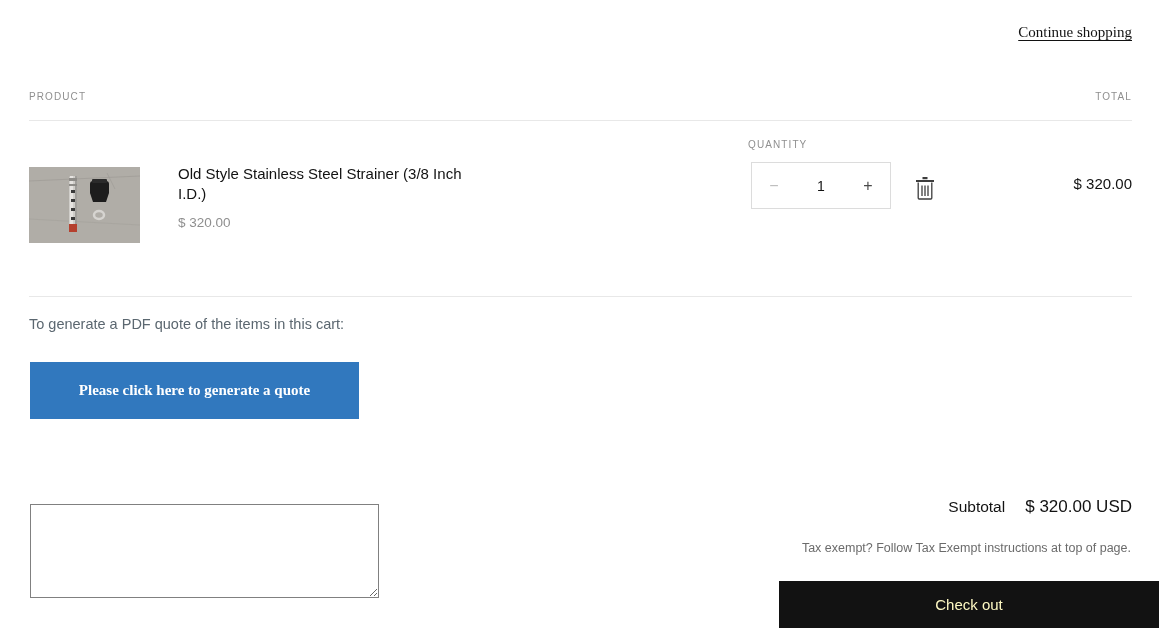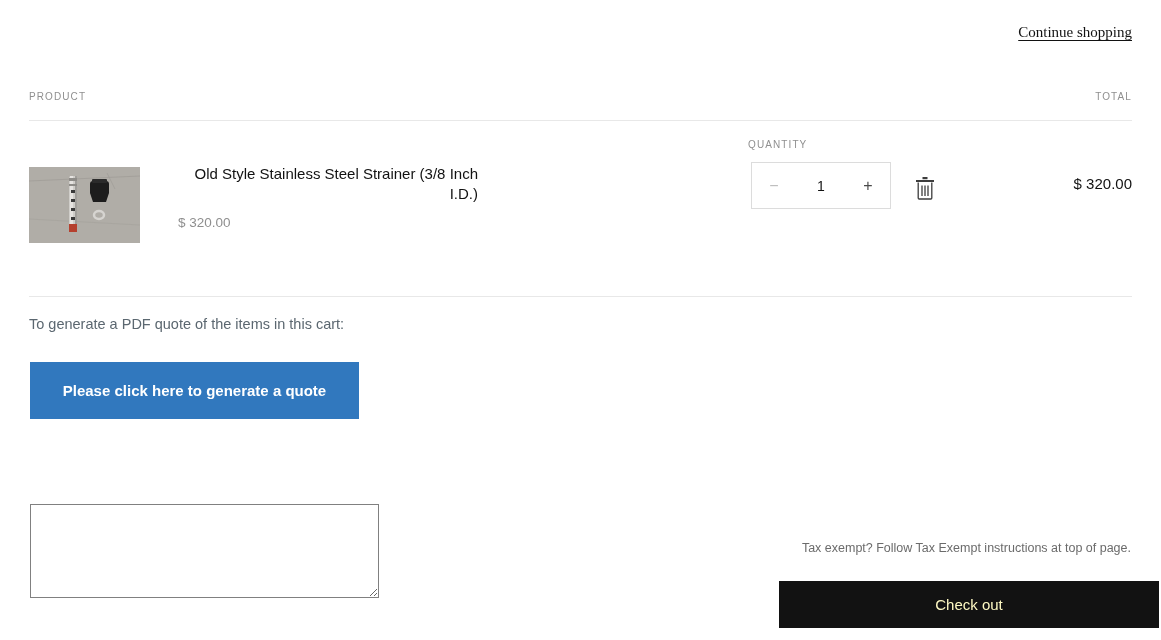--- a/index.html
+++ b/index.html
@@ -47,21 +47,21 @@
   
   .thumb {
     position: absolute; left: 29px; top: 167px;
     width: 111px; height: 76px;
     overflow: hidden; background: #a9a6a0;
   }
   .thumb svg { display: block; width: 111px; height: 76px; }
 
   .item-info { position: absolute; left: 178px; top: 164px; width: 300px; }
   .item-title {
-    font-size: 15px; line-height: 1.32; color: #121212; text-align: right;
+    font-size: 15px; line-height: 1.32; color: #121212;
   }
   .item-price {
     margin-top: 11px; font-size: 13.5px; color: #8f8f8f;
   }
 
   .qty-box {
     position: absolute; left: 751px; top: 162px;
     width: 140px; height: 47px;
     border: 1px solid #dcdcdc; background: #fff;
     display: flex; align-items: center;
@@ -95,21 +95,21 @@
   .quote-intro {
     position: absolute; left: 29px; top: 316px;
     font-size: 14.5px; color: #5b6770;
   }
   .quote-button {
     position: absolute; left: 30px; top: 362px;
     width: 329px; height: 57px;
     background: #3178be; color: #ffffff;
     border: 0; cursor: pointer;
     font-size: 15px; font-weight: 600;
-    font-family: Liberation Sans, sans-serif;
+    font-family: Liberation Serif, serif;
     display: flex; align-items: center; justify-content: center;
   }
   .po-note {
     position: absolute; left: 29px; top: 439px;
     font-size: 14.5px; line-height: 1.33; color: #5b6770;
     white-space: pre-line;
   }
   .po-textarea {
     position: absolute; left: 30px; top: 504px;
     width: 349px; height: 94px;
@@ -204,18 +204,22 @@
 
   <div class="rule rule-bottom"></div>
 
   <div class="quote-intro">To generate a PDF quote of the items in this cart:</div>
 
   <button class="quote-button">Please click here to generate a quote</button>
 
 
   <textarea class="po-textarea" placeholder="" style=""></textarea>
 
+  <div class="subtotal-row">
+    <span class="subtotal-label">Subtotal</span>
+    <span class="subtotal-value">$ 320.00 USD</span>
+  </div>
 
   <div class="tax-note">Tax exempt? Follow Tax Exempt instructions at top of page.</div>
 
   <button class="checkout-button">Check out</button>
 
 </div>
 
 </body></html>

